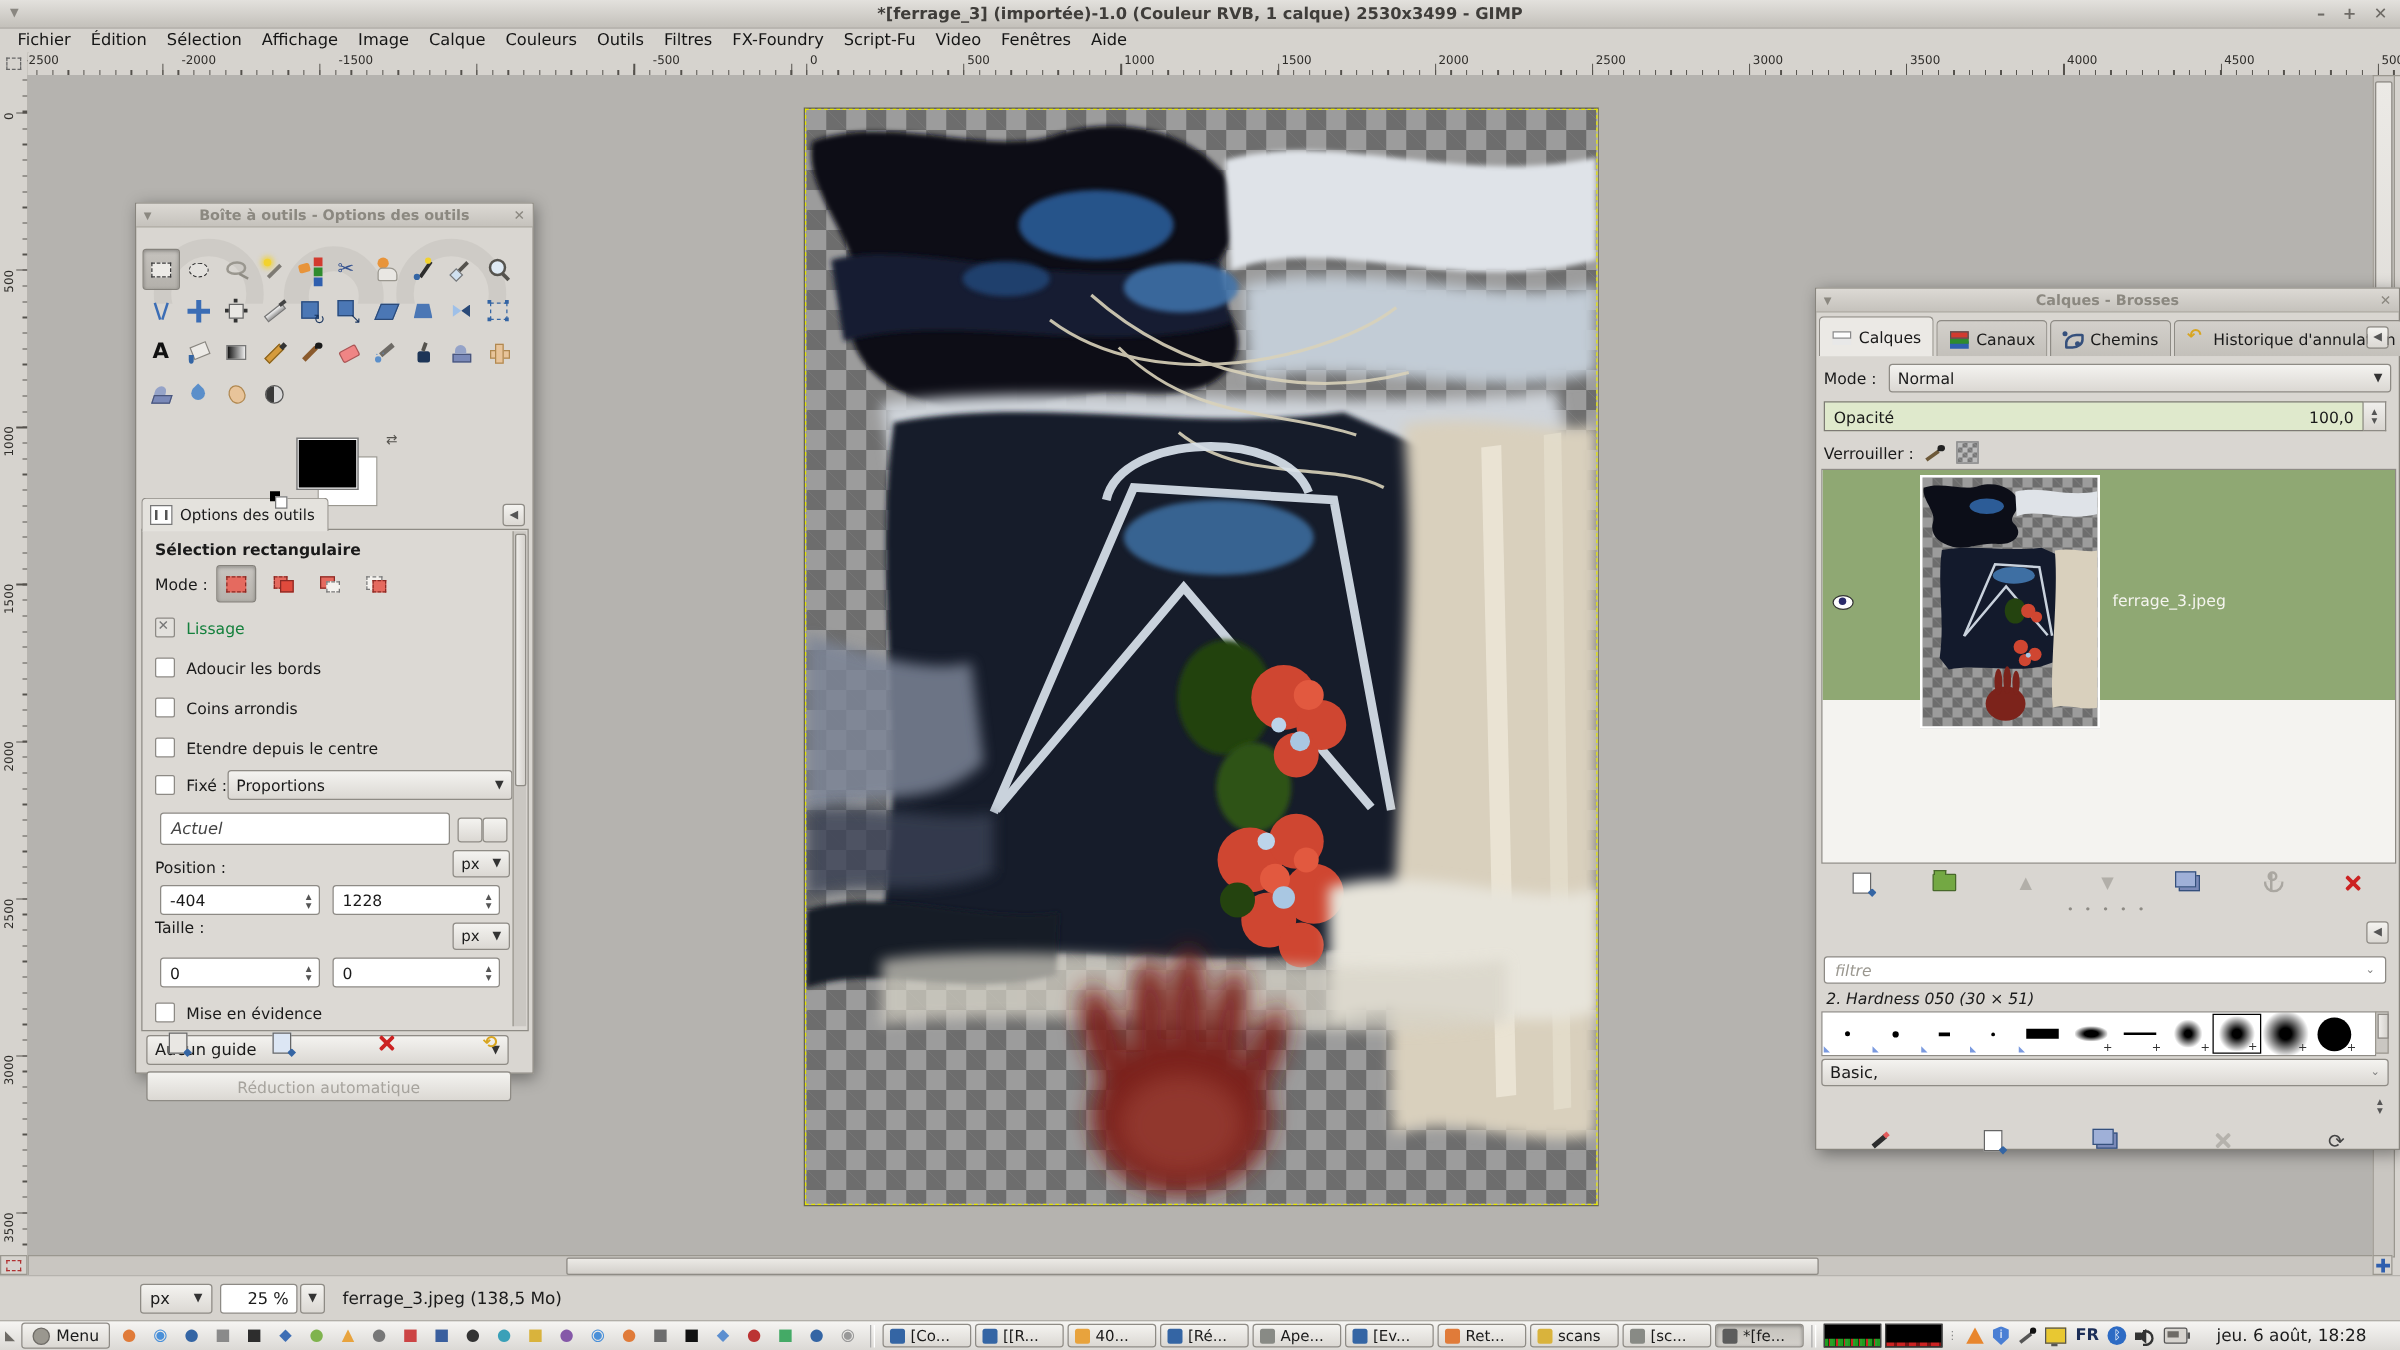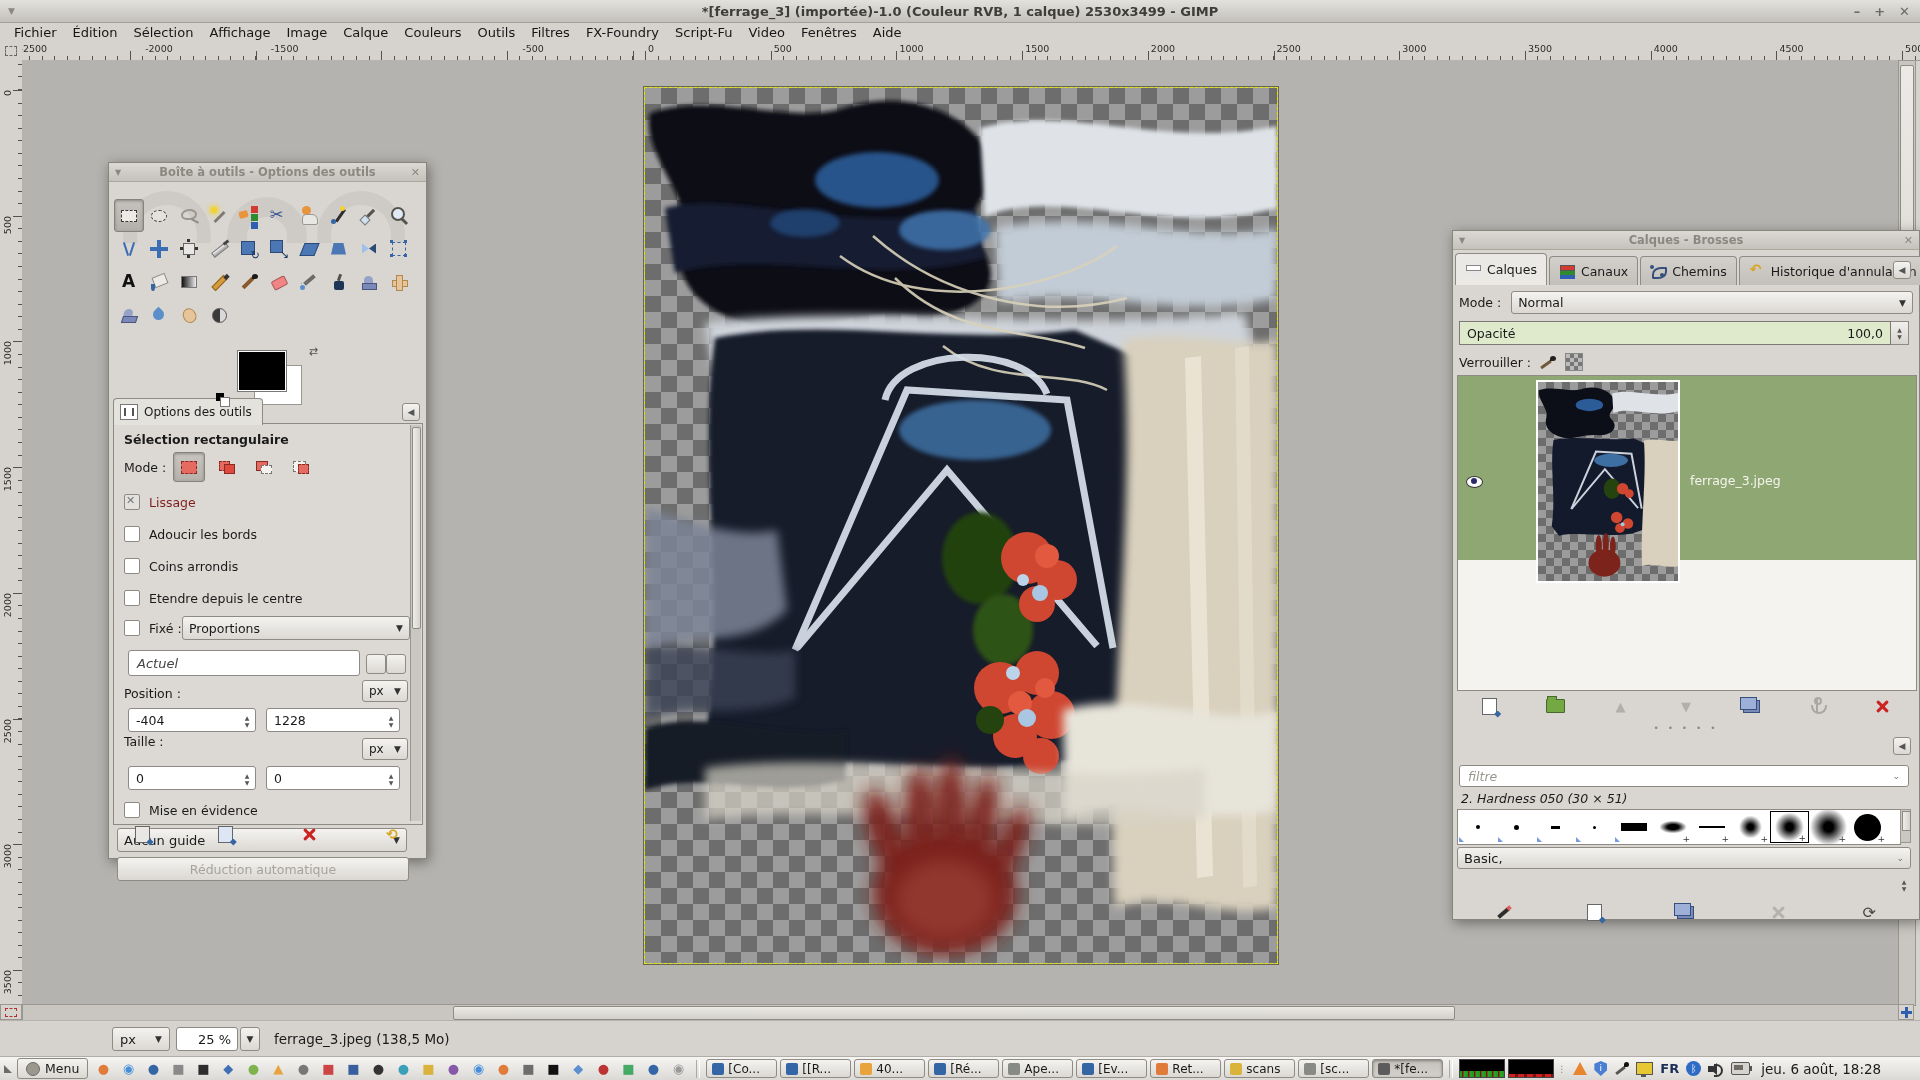--- a/index.html
+++ b/index.html
@@ -152,21 +152,21 @@
   .m-add::before{left:0;top:0;width:9px;height:8px;background:#e56a5f;border:1px dashed #8a2a24}
   .m-add::after{right:0;bottom:0;width:9px;height:8px;background:#e04a3c;border:1px solid #8a2a24}
   .m-sub::before{left:0;top:0;width:10px;height:8px;background:#e56a5f;border:1px solid #8a2a24}
   .m-sub::after{right:0;bottom:0;width:9px;height:7px;background:#f4f2ee;border:1px dashed #777}
   .m-int::before{left:0;top:0;width:11px;height:9px;background:#f4f2ee;border:1px dashed #777}
   .m-int::after{right:0;bottom:0;width:9px;height:8px;background:#e56a5f;border:1px dashed #8a2a24}
   .cb-row{position:absolute;left:10px;display:flex;align-items:center;gap:9px;font-size:12.5px}
   .cb{width:14px;height:14px;background:#fff;border:1px solid #8d8a85;border-radius:2px;position:relative;flex:none}
   .cb.checked::before{content:"✕";position:absolute;left:1px;top:-1px;font-size:11px;color:#777}
   .cb.disabled{background:#e3e1dd}
-  .dim{color:#7f1d1d}
+  .dim{color:#15803d}
   .combo{display:flex;align-items:center;justify-content:space-between;padding:0 6px;box-sizing:border-box}
   #fixe-combo{position:absolute;left:58px;top:-4px;width:228px;height:24px}
   #aspect-field{position:absolute;left:14px;top:450px;width:232px;height:26px;display:flex;align-items:center;padding-left:8px;box-sizing:border-box;font-style:italic;color:#444;font-size:13px}
   .tinybtn{position:absolute;width:18px;height:18px}
   .spin{position:absolute;height:24px;display:flex;align-items:center;padding-left:7px;box-sizing:border-box;font-size:12.5px}
   .spin .arr{position:absolute;right:2px;top:2px;width:12px;height:20px;display:flex;flex-direction:column;align-items:center;justify-content:center;color:#555;font-size:6px;line-height:7px}
   .unit-combo{position:absolute;width:46px;height:22px;font-size:12px}
   .optlabel{position:absolute;left:10px;font-size:12.5px}
   #guide-combo{position:absolute;left:8px;top:612px;width:290px;height:24px}
   #shrink-btn{position:absolute;left:8px;top:641px;width:290px;height:22px;display:flex;align-items:center;justify-content:center;color:#a6a39d;font-size:12.5px}
@@ -266,21 +266,21 @@
   .tscreen::after{content:"";position:absolute;left:4px;bottom:-3px;width:5px;height:2px;background:#555}
   #kb-label{font-weight:bold;font-size:13px;color:#1c2e57}
   .bt{width:15px;height:15px;border-radius:50%;background:#2d6bc4;color:#fff;font-size:10px;text-align:center;line-height:15px}
   .vol{position:relative;width:16px;height:14px}
   .vol::before{content:"";position:absolute;left:0;top:4px;width:5px;height:6px;background:#333}
   .vol i{position:absolute;left:2px;top:1px;width:0;height:0;border-top:6px solid transparent;border-bottom:6px solid transparent;border-right:7px solid #333}
   .vol::after{content:"";position:absolute;right:1px;top:2px;width:7px;height:9px;border:2px solid #333;border-left:none;border-radius:0 9px 9px 0}
   .batt{width:17px;height:11px;border:1px solid #555;border-radius:2px;position:relative;background:#d6d3ce}
   .batt::before{content:"";position:absolute;right:-3px;top:3px;width:2px;height:5px;background:#555}
   .batt::after{content:"";position:absolute;left:2px;top:2px;width:9px;height:5px;background:#6e6b66}
-  #clock{font-size:13.5px;margin-left:8px;white-space:nowrap}
+  #clock{font-size:13.5px;margin-left:20px;white-space:nowrap}
 </style>
 </head>
 <body>
 
 <div id="titlebar" class="abs">
   <span class="wmenu">▼</span>
   <span>*[ferrage_3] (importée)-1.0 (Couleur RVB, 1 calque) 2530x3499 - GIMP</span>
   <span class="ctrls">
     <span>–</span>
     <span>+</span>

